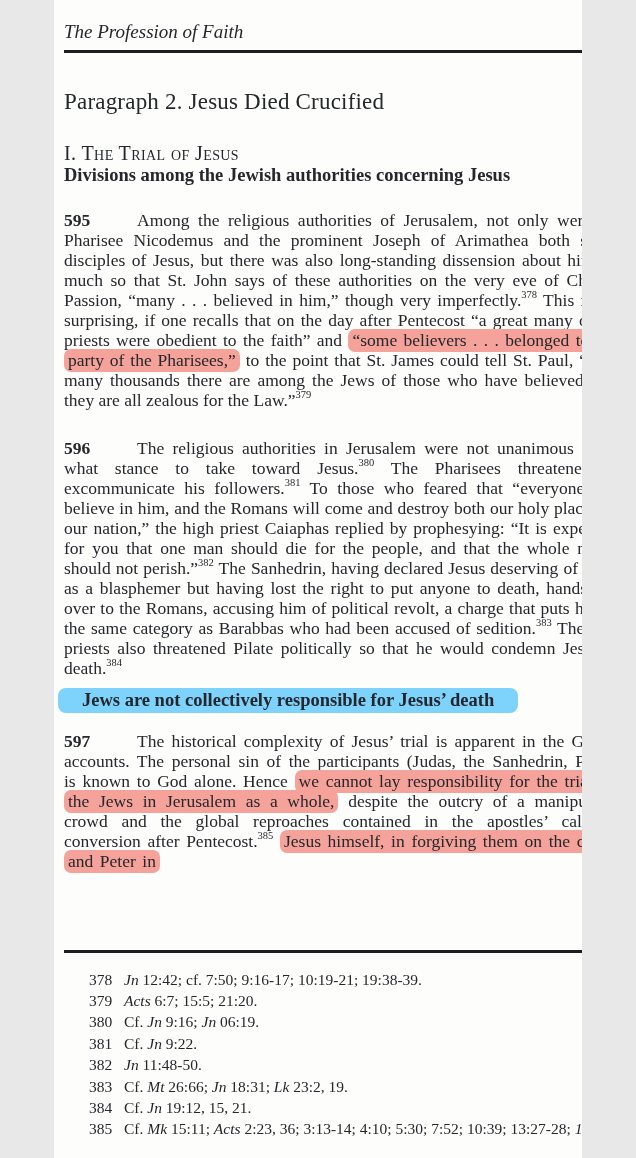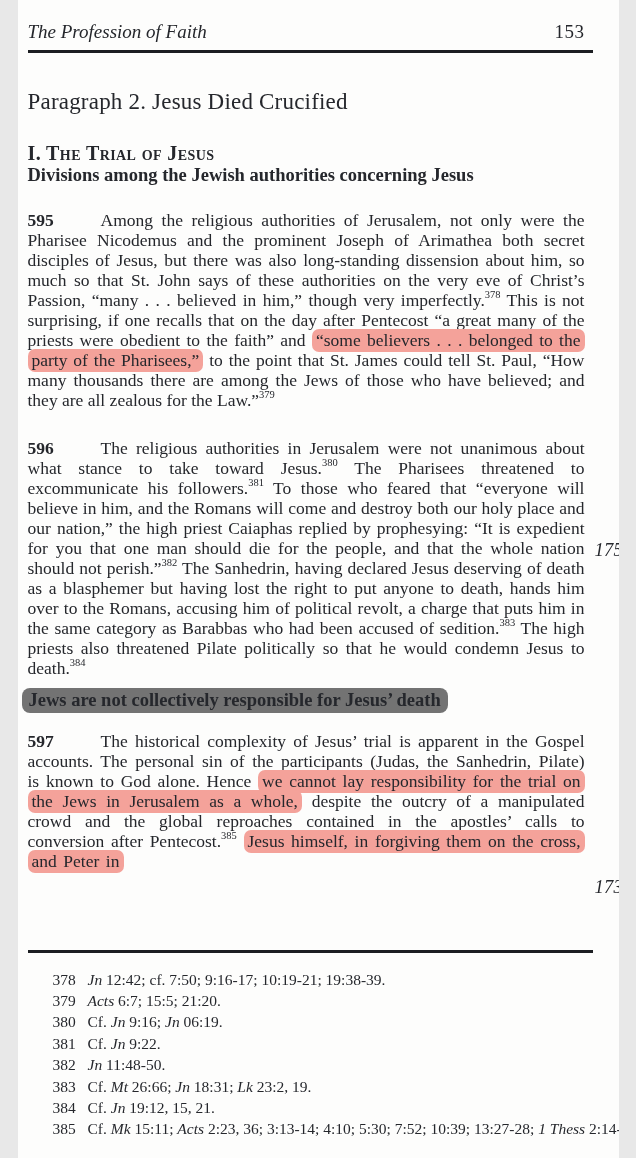--- a/index.html
+++ b/index.html
@@ -1,45 +1,45 @@
 <!DOCTYPE html>
 <html><head>
 <meta charset="utf-8">
 <title>The Profession of Faith — p. 153</title>
 <style>
   html,body { margin:0; padding:0; background:#e8e8e8; }
   .page {
-    position:relative; width:601px; height:1158px; background:#fefefdff;
+    position:relative; width:528px; height:1158px; background:#fefefdff;
     background-color:#fdfdfc; overflow:hidden; margin:0 auto;
     font-family:"Liberation Serif", serif; color:#25272c;
   }
   .content { position:absolute; top:0; left:10px; width:557px; }
   .running-header {
     display:flex; justify-content:space-between; align-items:baseline;
     padding-top:21px; font-size:19px; line-height:22px;
   }
   .running-title { font-style:italic; }
   .page-number { font-style:normal; letter-spacing:0.5px; }
   .rule { margin-top:7px; height:2.5px; background:#1c1e22; width:565px; }
   .paragraph-title { margin-top:36px; font-size:23px; line-height:26px; font-weight:normal; letter-spacing:0.2px; }
-  .section-title { margin-top:27px; font-size:20px; line-height:22px; font-variant:small-caps; font-weight:700; letter-spacing:0.4px; }
+  .section-title { margin-top:27px; font-size:20px; line-height:22px; font-variant:small-caps; font-weight:400; letter-spacing:0.4px; }
   .subsection-title { font-size:18.5px; line-height:22px; font-weight:bold; }
   .para {
     position:relative; margin-top:24px; text-align:justify;
     font-size:17.5px; line-height:20px; text-indent:73px;
   }
   .para + .para { margin-top:28px; }
   .para:nth-of-type(3) { word-spacing:2.2px; }
   .para-num { position:absolute; left:0; top:0; font-weight:bold; text-indent:0; }
   .hl {
     background:#f4a29a; border-radius:7px; padding:1px 4px 2px;
     -webkit-box-decoration-break:clone; box-decoration-break:clone;
   }
   .jews-heading { margin-top:11px; font-size:18.5px; line-height:22px; font-weight:bold; }
-  .jews-heading .hl-block { background:#737373; border-radius:8px; padding:2px 7px 3px; margin-left:-6px; }
+  .jews-heading .hl-block { background:#7dd3fc; border-radius:8px; padding:2px 24px 3px; margin-left:-6px; }
   .p597-wrap { margin-top:20px; }
   sup.fnref { font-size:10.5px; line-height:0; position:relative; top:-0.5px; vertical-align:super; letter-spacing:0; }
   .margin-ref {
     position:absolute; left:577px; font-style:italic; font-size:18.5px;
     color:#25272c; letter-spacing:0.3px; white-space:nowrap;
   }
   .margin-ref-1 { top:540px; }
   .margin-ref-2 { top:877px; }
   .footnote-block { position:absolute; top:950px; left:10px; width:616px; }
   .fn-rule { height:2.5px; background:#1c1e22; width:565px; }

